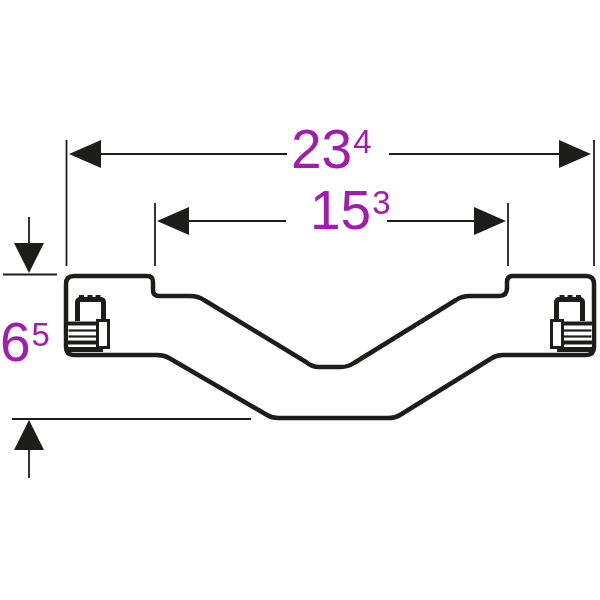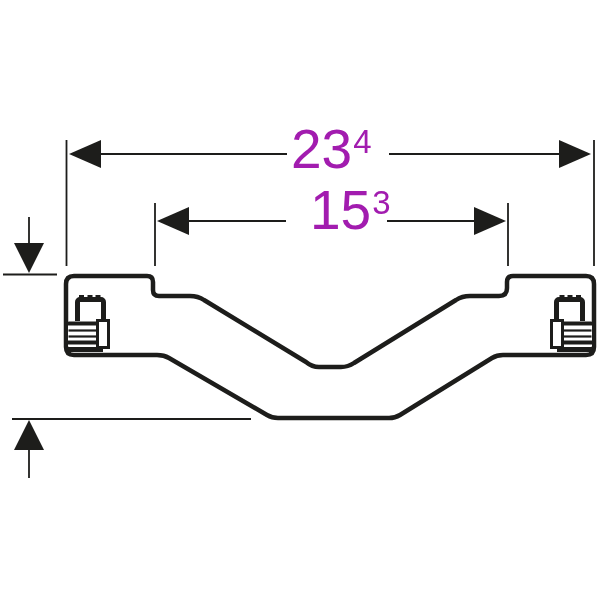--- a/index.html
+++ b/index.html
@@ -91,14 +91,17 @@
   </svg>
 
   <div class="dim-label" style="left:291px; top:122px;">
     <span>23</span><span class="dim-sup">4</span>
   </div>
 
   <div class="dim-label" style="left:300px; top:183px;margin-left:10px;">
     <span>15</span><span class="dim-sup">3</span>
   </div>
 
+  <div class="dim-label" style="left:0px; top:315px;">
+    <span>6</span><span class="dim-sup">5</span>
+  </div>
 
 </div>
 
 </body></html>

